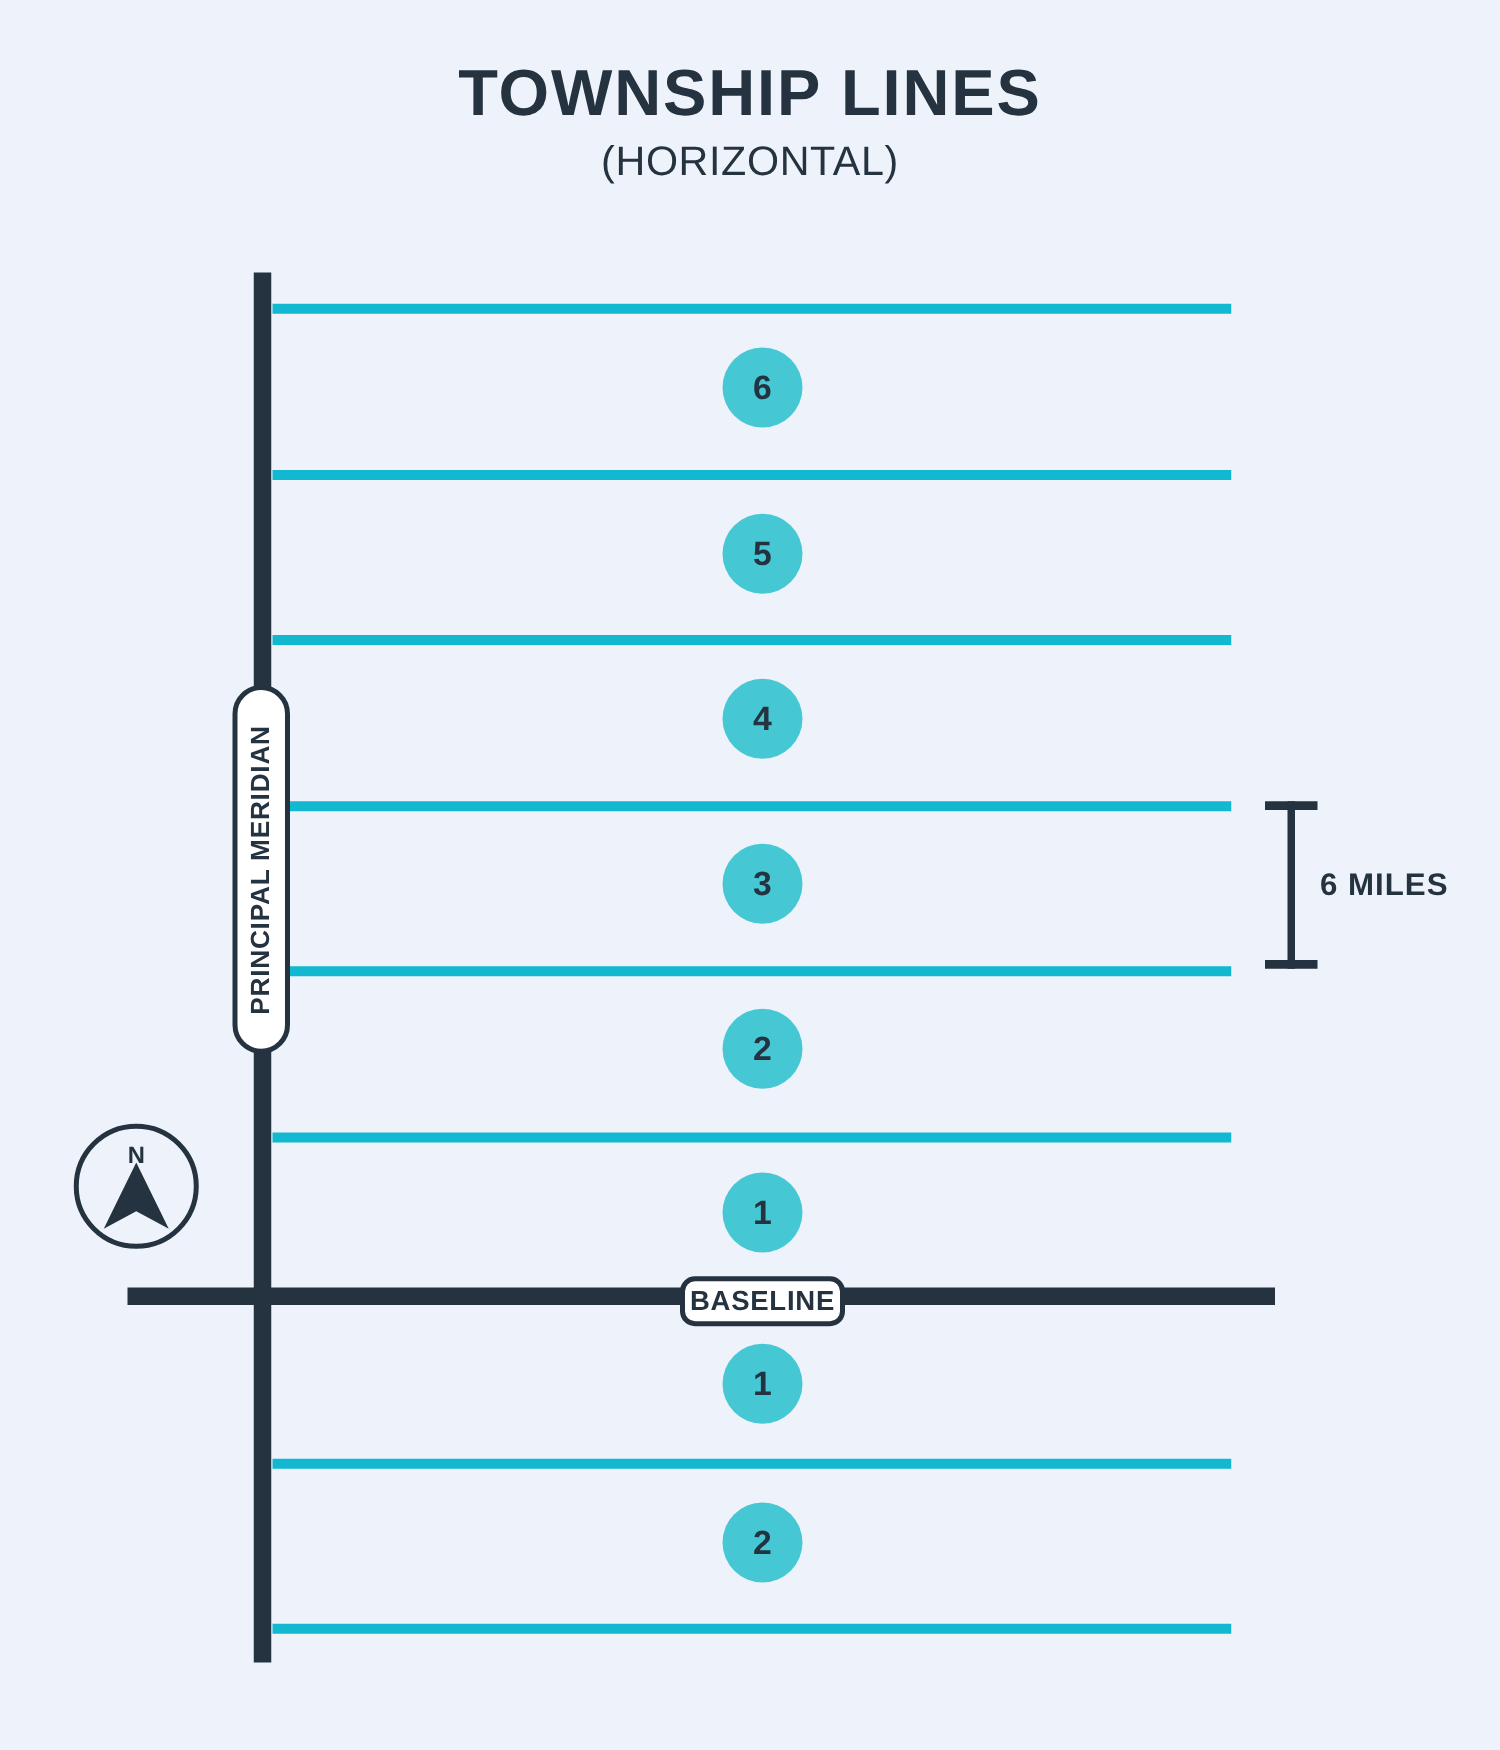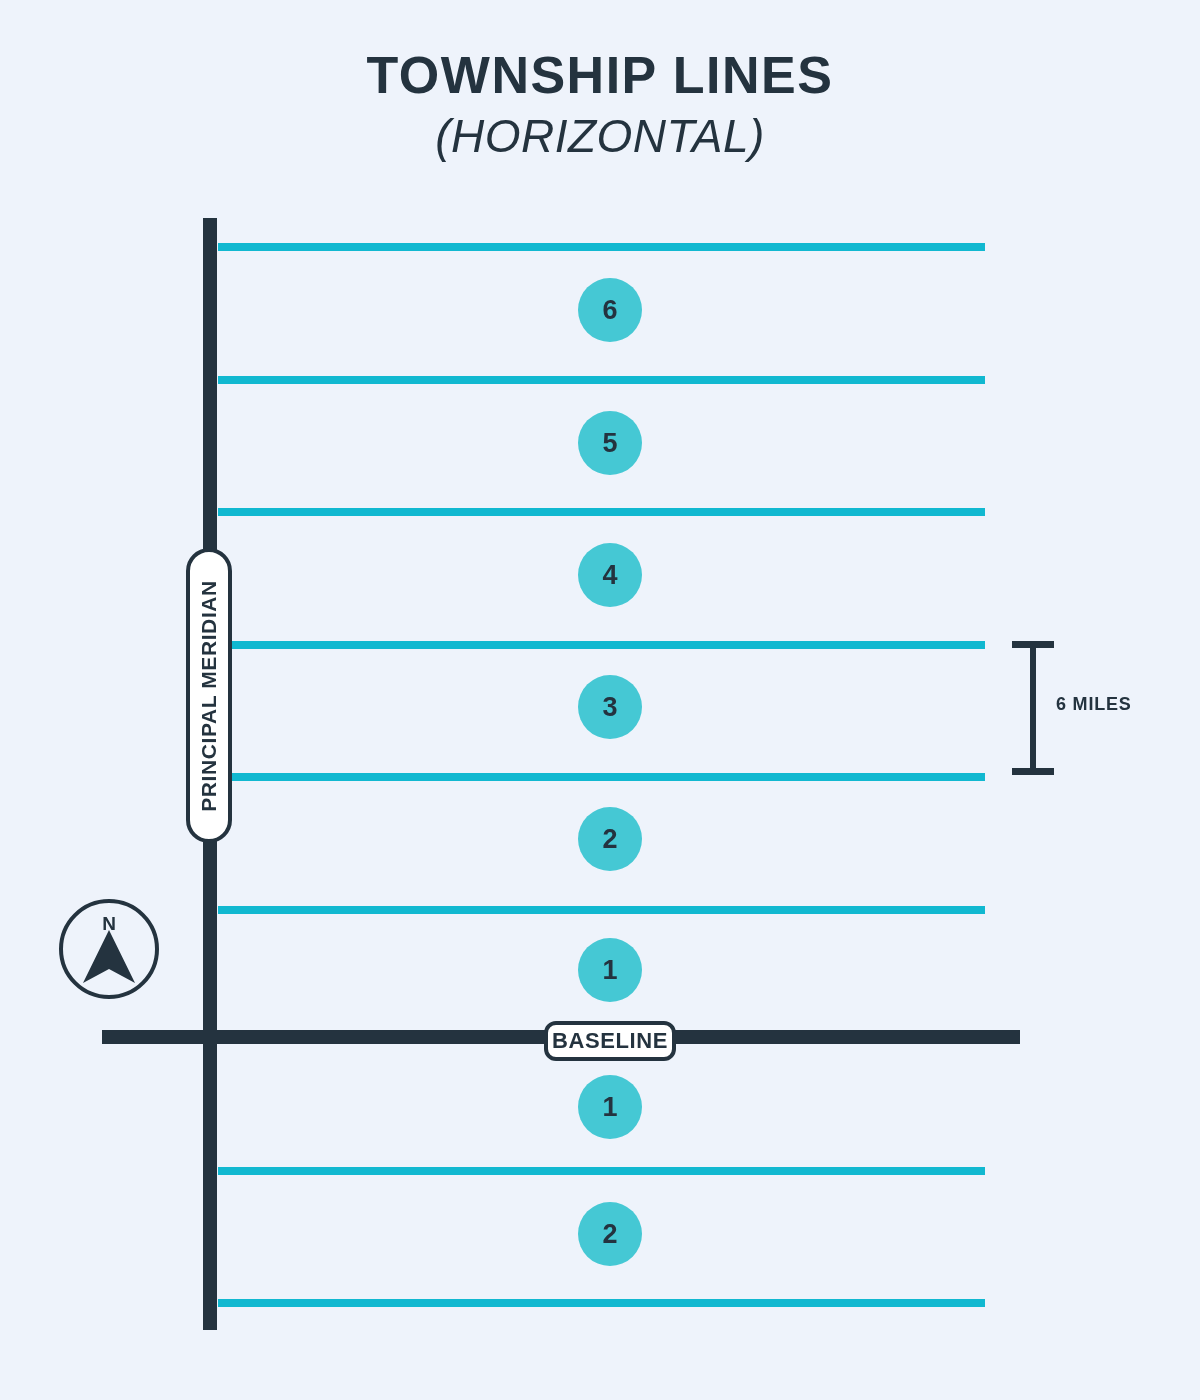--- a/index.html
+++ b/index.html
@@ -34,27 +34,26 @@
   }
   .title-main {
     font-size: 52px;
     font-weight: bold;
     letter-spacing: 1.5px;
     color: #24333f;
     line-height: 1.05;
     margin: 0;
   }
   .title-sub {
-    font-size: 46px;
+    font-size: 33px;
     font-weight: normal;
     color: #24333f;
     letter-spacing: 0.5px;
     margin: 9px 0 0 0;
     line-height: 1.05;
-    font-style: italic;
   }
 
   
   .meridian-bar {
     position: absolute;
     left: 203px;
     top: 218px;
     width: 14px;
     height: 1112px;
     background: #24333f;
@@ -151,21 +150,21 @@
     left: 18px;
     top: 0;
     width: 6px;
     height: 134px;
     background: #24333f;
   }
   .measure-label {
     position: absolute;
     left: 1056px;
     top: 694px;
-    font-size: 18px;
+    font-size: 25px;
     font-weight: bold;
     color: #24333f;
     letter-spacing: 0.8px;
     white-space: nowrap;
   }
 
   
   .compass {
     position: absolute;
     left: 57px;

